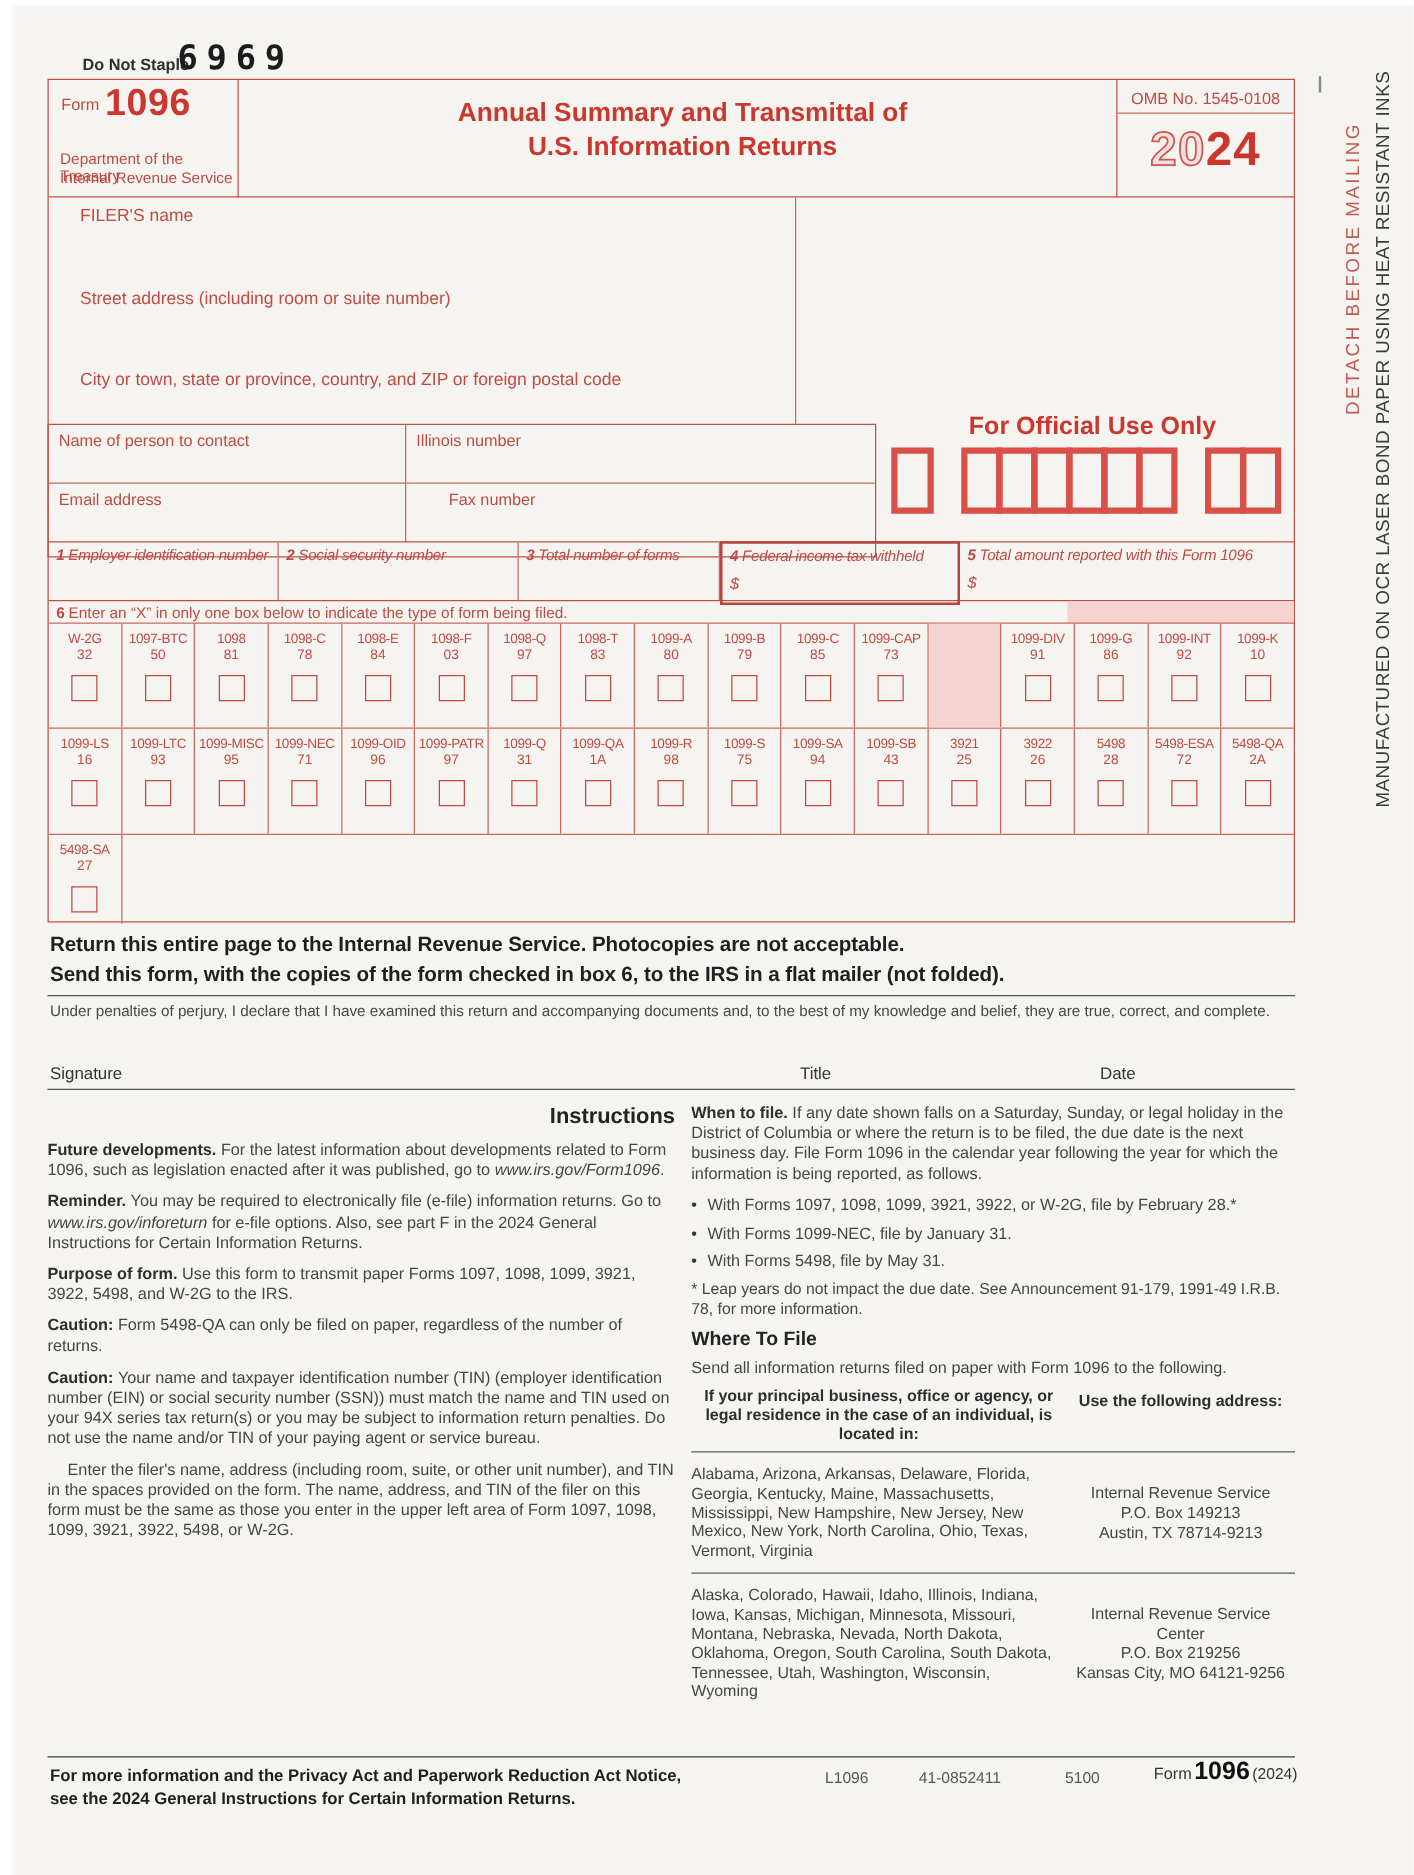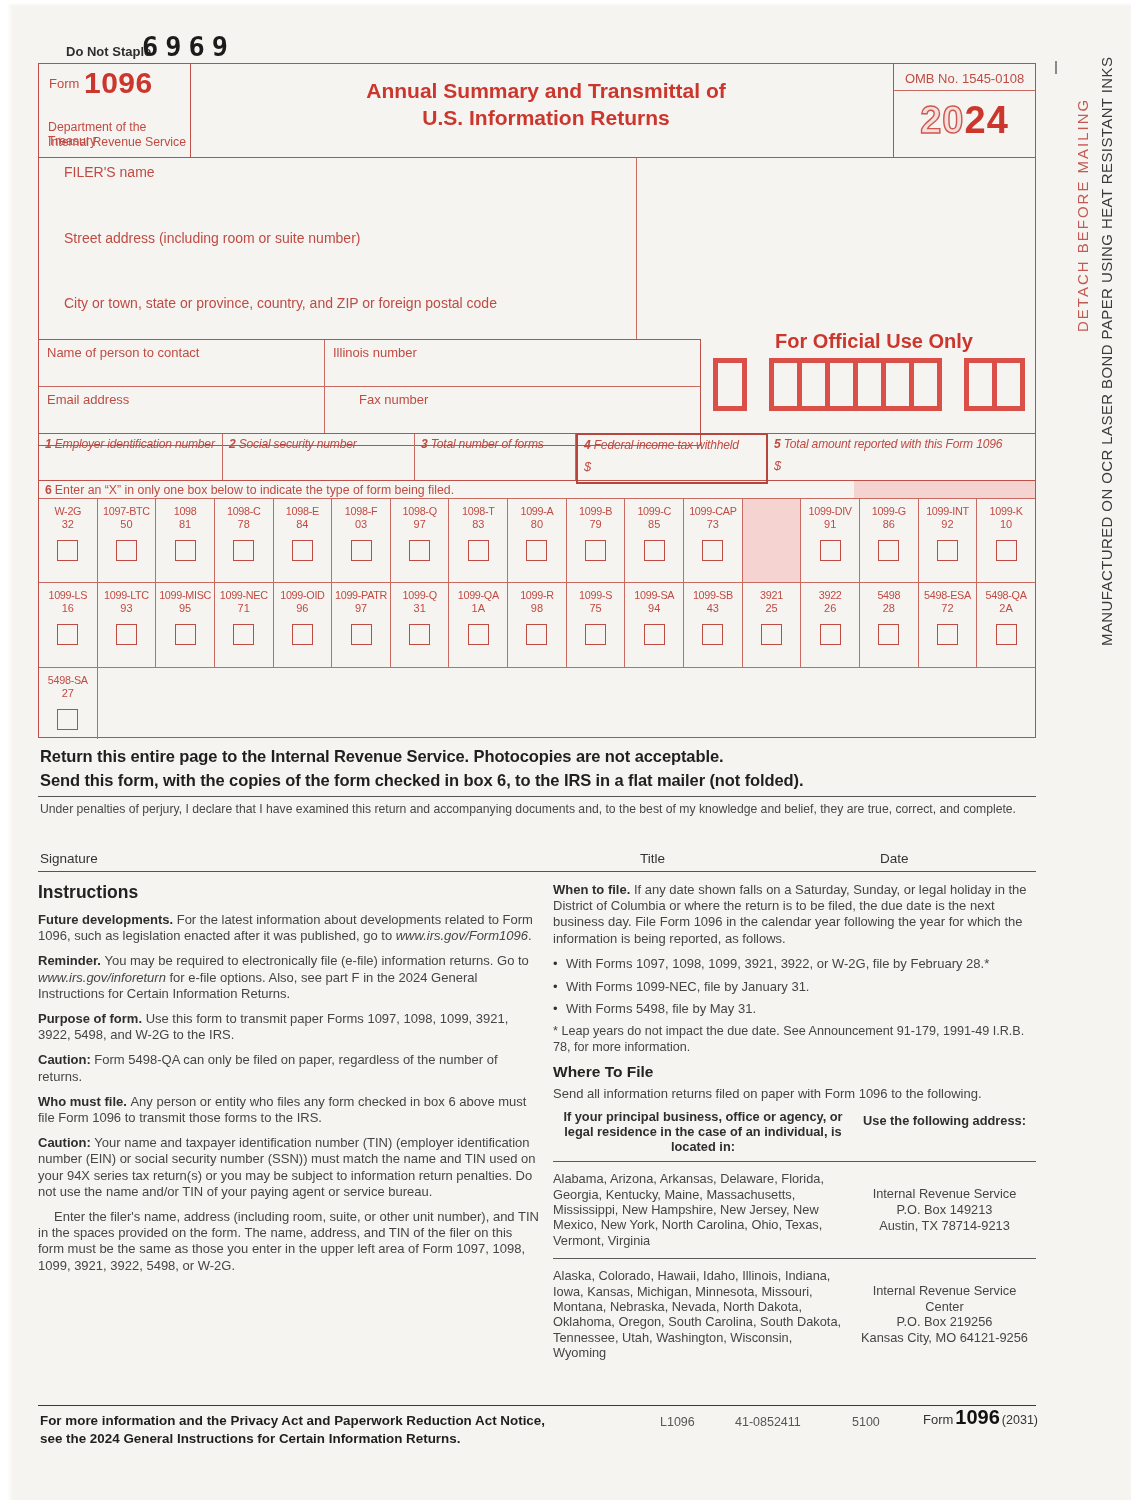--- a/index.html
+++ b/index.html
@@ -82,21 +82,21 @@
   .rule{left:38px;width:998px;height:0;}
   .rule-a{top:796px;border-top:1.8px solid #555;}
   .perjury{left:40px;top:802px;width:996px;font-size:12.2px;color:#474747;}
   .siglab{top:851px;font-size:13.5px;color:#333;}
   .rule-b{top:871px;border-top:1.6px solid #555;}
   .sigfield{top:838px;height:30px;}
 
   .col{position:absolute;top:882px;overflow:hidden;}
   .col-left{left:38px;width:502px;height:520px;}
   .col-right{left:553px;width:483px;height:521px;}
-  .col h3{font-size:17.5px;color:#232323;margin:0 0 9px;}
+  .col h3{font-size:17.5px;color:#232323;margin:0 0 9px;text-align:right;}
   .ipara{font-size:13px;line-height:16.2px;color:var(--ink);margin:0 0 9px;}
   .ipara b{color:#2d2d2d;}
   .ipara.indent{text-indent:16px;}
   .blist{list-style:none;margin:1px 0 5px;}
   .blist li{position:relative;padding-left:13px;font-size:13px;line-height:15.8px;color:var(--ink);margin-bottom:7px;}
   .blist li::before{content:"\2022";position:absolute;left:0;color:#333;}
   .footnote{font-size:12.6px;line-height:15.6px;color:var(--ink);margin:0 0 8px;}
   .col h4{font-size:15.5px;color:#232323;margin:4px 0 5px;}
   .wintro{font-size:13px;line-height:15.8px;color:var(--ink);margin:0 0 7px;}
   .whead{display:flex;font-weight:bold;font-size:12.8px;line-height:15px;color:#2e2e2e;padding-bottom:7px;border-bottom:1.3px solid #5a5a5a;}
@@ -394,21 +394,20 @@
   <div class="abs sigfield" style="left:915px;width:120px;"></div>
   <div class="abs rule rule-b"></div>
 
   <div class="col col-left">
     <h3>Instructions</h3>
     <div id="left-paras">
         <p class="ipara"><b>Future developments. </b>For the latest information about developments related to Form 1096, such as legislation enacted after it was published, go to <i>www.irs.gov/Form1096</i>.</p>
         <p class="ipara"><b>Reminder. </b>You may be required to electronically file (e-file) information returns. Go to <i>www.irs.gov/inforeturn</i> for e-file options. Also, see part F in the 2024 General Instructions for Certain Information Returns.</p>
         <p class="ipara"><b>Purpose of form. </b>Use this form to transmit paper Forms 1097, 1098, 1099, 3921, 3922, 5498, and W-2G to the IRS.</p>
         <p class="ipara"><b>Caution: </b>Form 5498-QA can only be filed on paper, regardless of the number of returns.</p>
-        <p class="ipara"><b>Who must file. </b>Any person or entity who files any form checked in box 6 above must file Form 1096 to transmit those forms to the IRS.</p>
         <p class="ipara"><b>Caution: </b>Your name and taxpayer identification number (TIN) (employer identification number (EIN) or social security number (SSN)) must match the name and TIN used on your 94X series tax return(s) or you may be subject to information return penalties. Do not use the name and/or TIN of your paying agent or service bureau.</p>
         <p class="ipara indent">Enter the filer's name, address (including room, suite, or other unit number), and TIN in the spaces provided on the form. The name, address, and TIN of the filer on this form must be the same as those you enter in the upper left area of Form 1097, 1098, 1099, 3921, 3922, 5498, or W-2G.</p>
       </div>
   </div>
 
   <div class="col col-right">
     <div id="when-para">
         <p class="ipara"><b>When to file. </b>If any date shown falls on a Saturday, Sunday, or legal holiday in the District of Columbia or where the return is to be filed, the due date is the next business day. File Form 1096 in the calendar year following the year for which the information is being reported, as follows.</p>
       </div>
     <ul class="blist" id="bullets">
@@ -447,15 +446,15 @@
 
   <div class="abs rule rule-c"></div>
   <div class="abs f-left">
     <div>For more information and the Privacy Act and Paperwork Reduction Act Notice,</div>
     <div>see the 2024 General Instructions for Certain Information Returns.</div>
   </div>
   <div class="abs f-code fc1">L1096</div>
   <div class="abs f-code fc2">41-0852411</div>
   <div class="abs f-code fc3">5100</div>
   <div class="abs f-form">
-    <span class="fw">Form</span><span class="fn">1096</span><span class="fy">(2031)</span>
+    <span class="fw">Form</span><span class="fn">1096</span><span class="fy">(2024)</span>
   </div>
 </div>
 
 </body></html>

